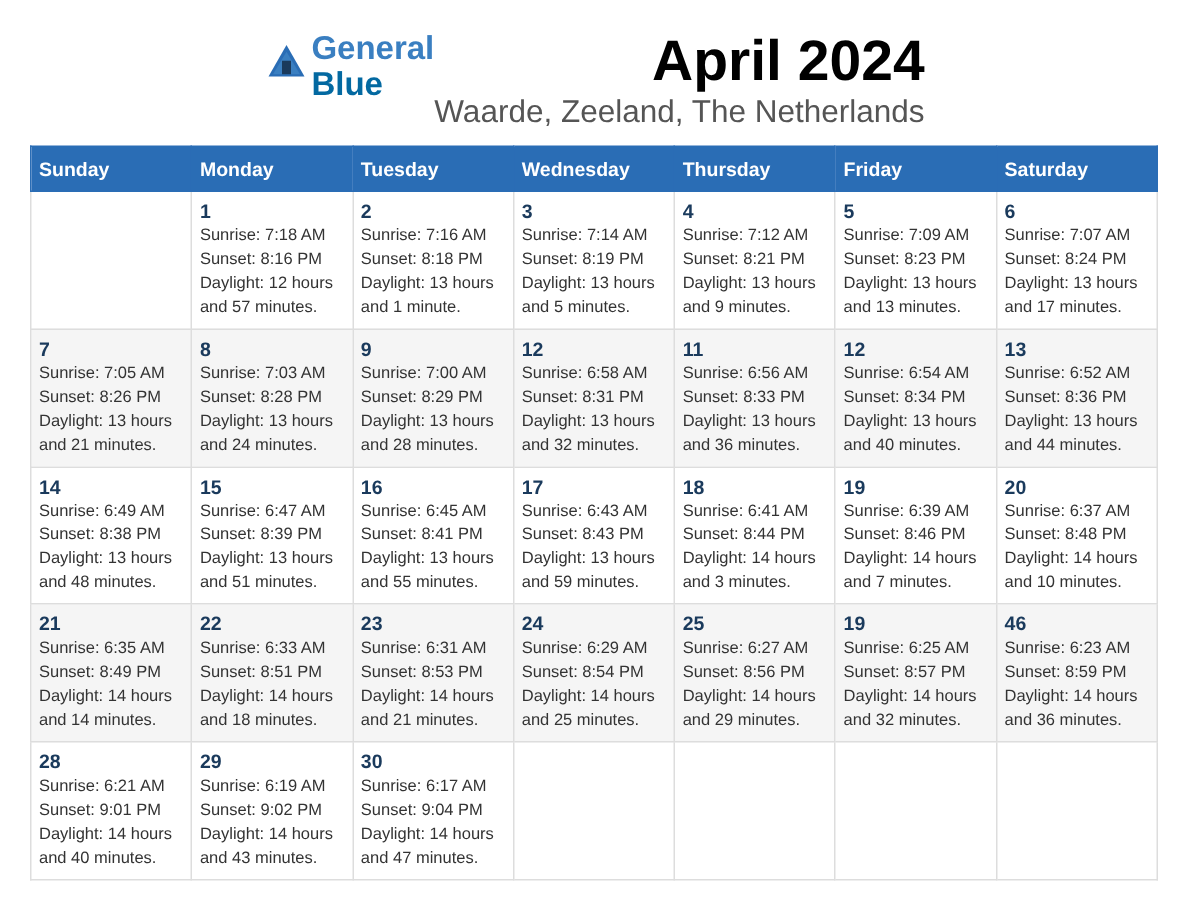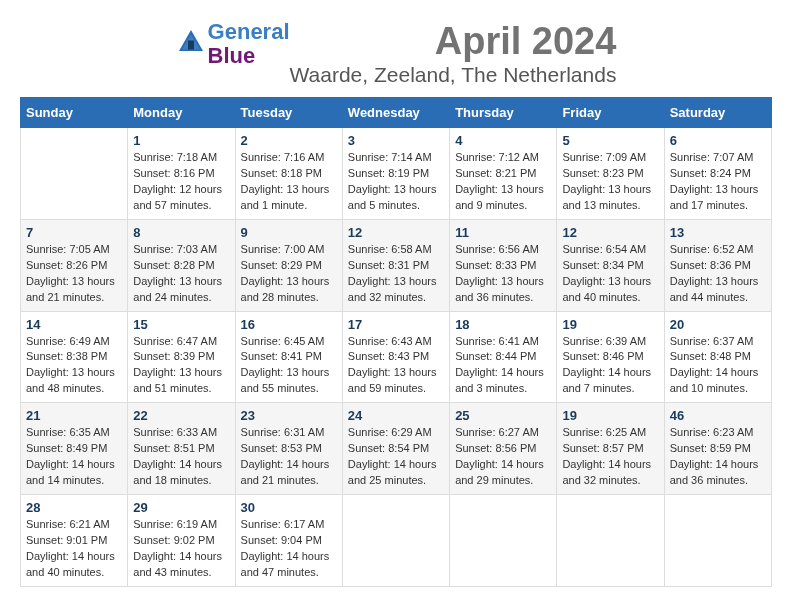--- a/index.html
+++ b/index.html
@@ -34,21 +34,21 @@
       height: 30px;
       margin-right: 2px;
       margin-top: -4px;
     }
     .title-block {
       text-align: right;
     }
     .month-title {
       font-size: 38px;
       font-weight: bold;
-      color: #737373;
+      color: #000000;
     }
     .location {
       font-size: 21px;
       color: #555;
     }
     table {
       width: 100%;
       border-collapse: collapse;
       font-size: 11px;
     }
@@ -96,21 +96,21 @@
 
 <div class="header">
   <div class="logo">
     <svg class="logo-icon" viewBox="0 0 40 40">
       <polygon points="20,4 36,32 4,32" fill="#2a6db5"></polygon>
       <polygon points="20,10 32,30 8,30" fill="#3a7fc1"></polygon>
       <rect x="16" y="18" width="8" height="12" fill="#1a3a5c"></rect>
     </svg>
     <div class="logo-text">
       <div><span>General</span></div>
-      <div style="color:#701a75">Blue</div>
+      <div style="color:#0369a1">Blue</div>
     </div>
   </div>
   <div class="title-block">
     <div class="month-title">April 2024</div>
     <div class="location">Waarde, Zeeland, The Netherlands</div>
   </div>
 </div>
 
 <table>
   <thead>

